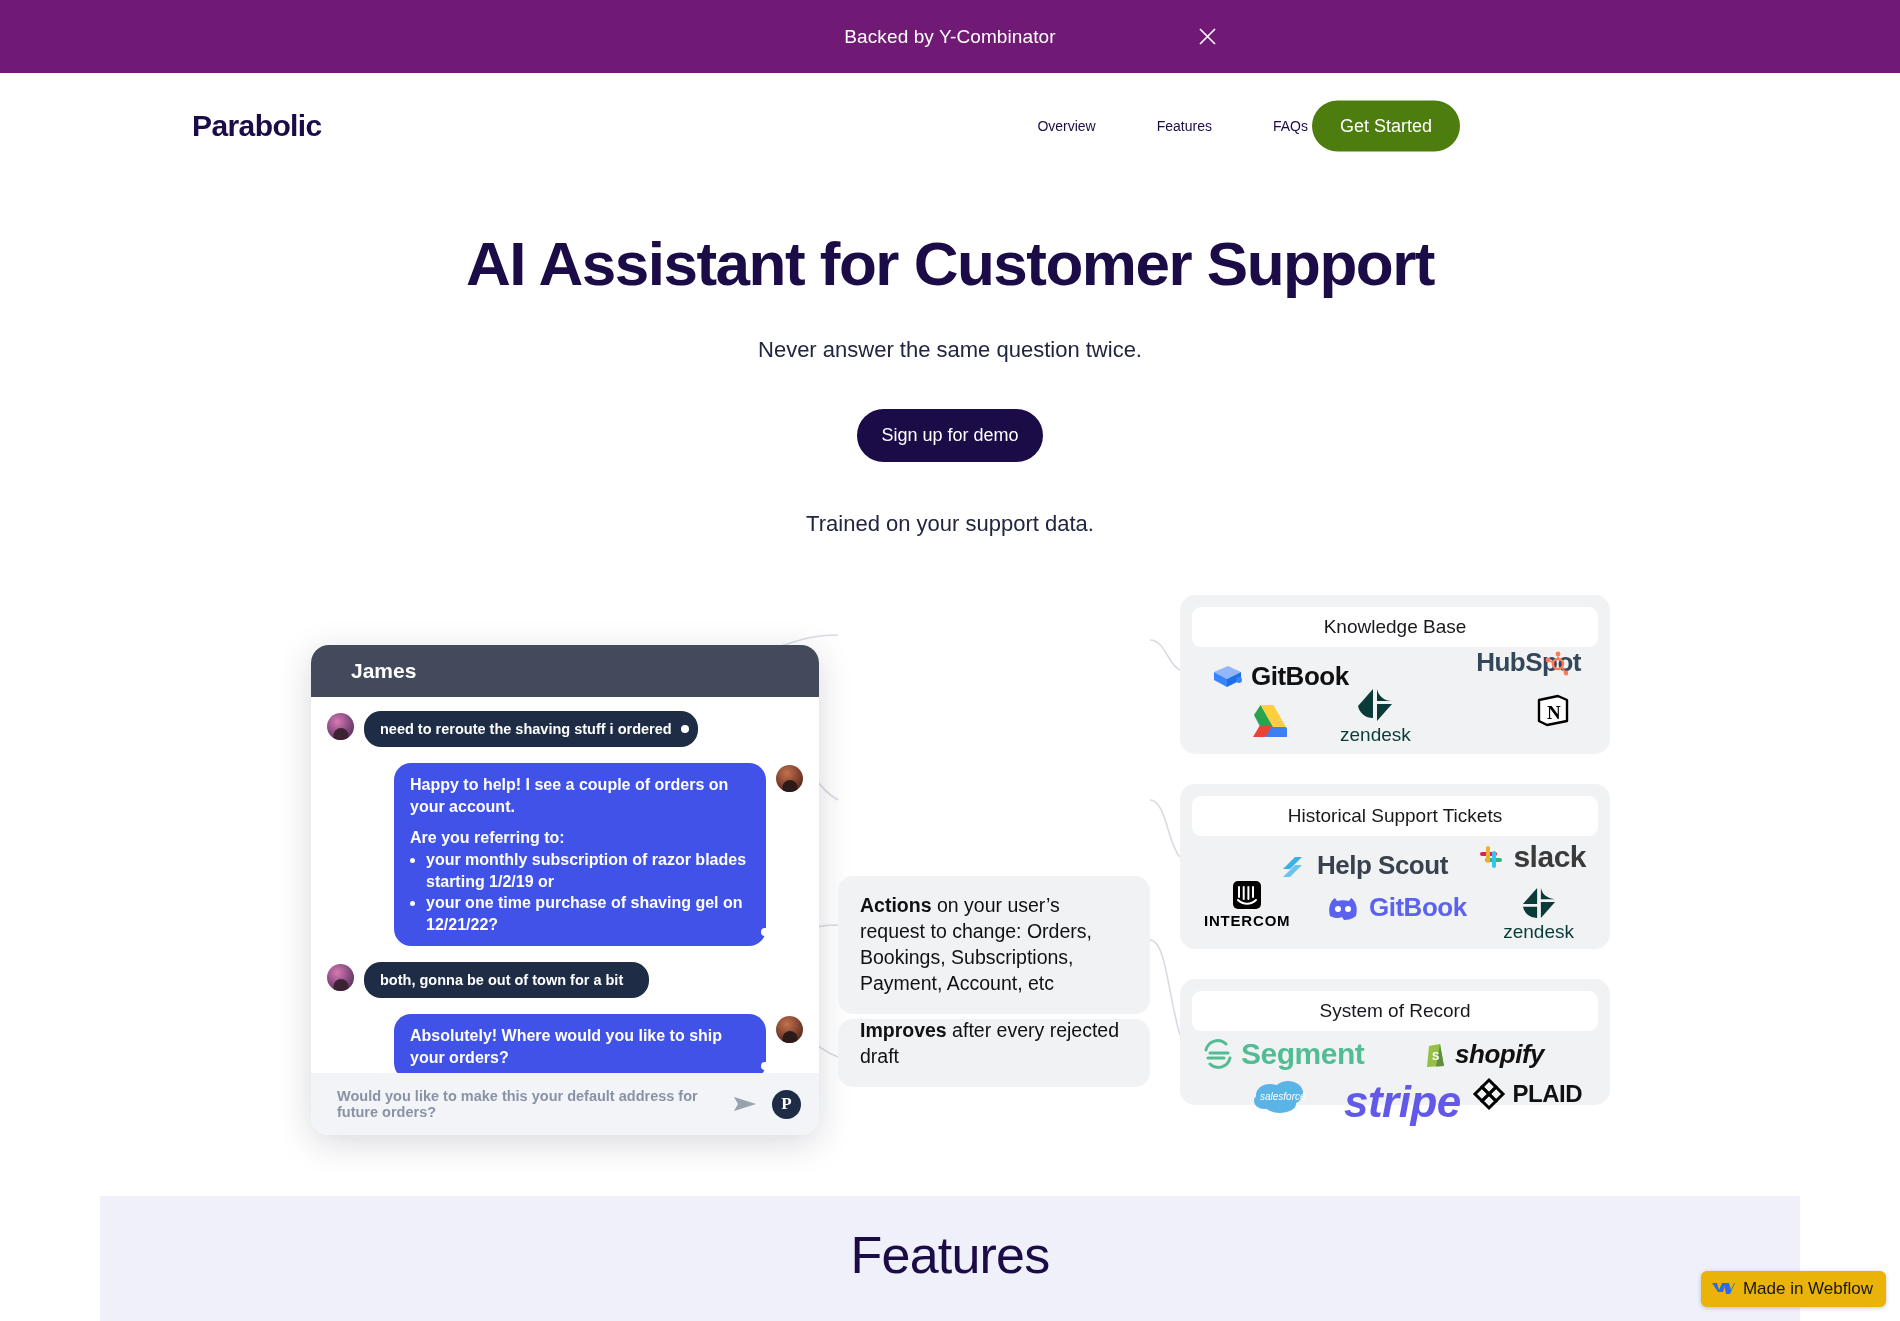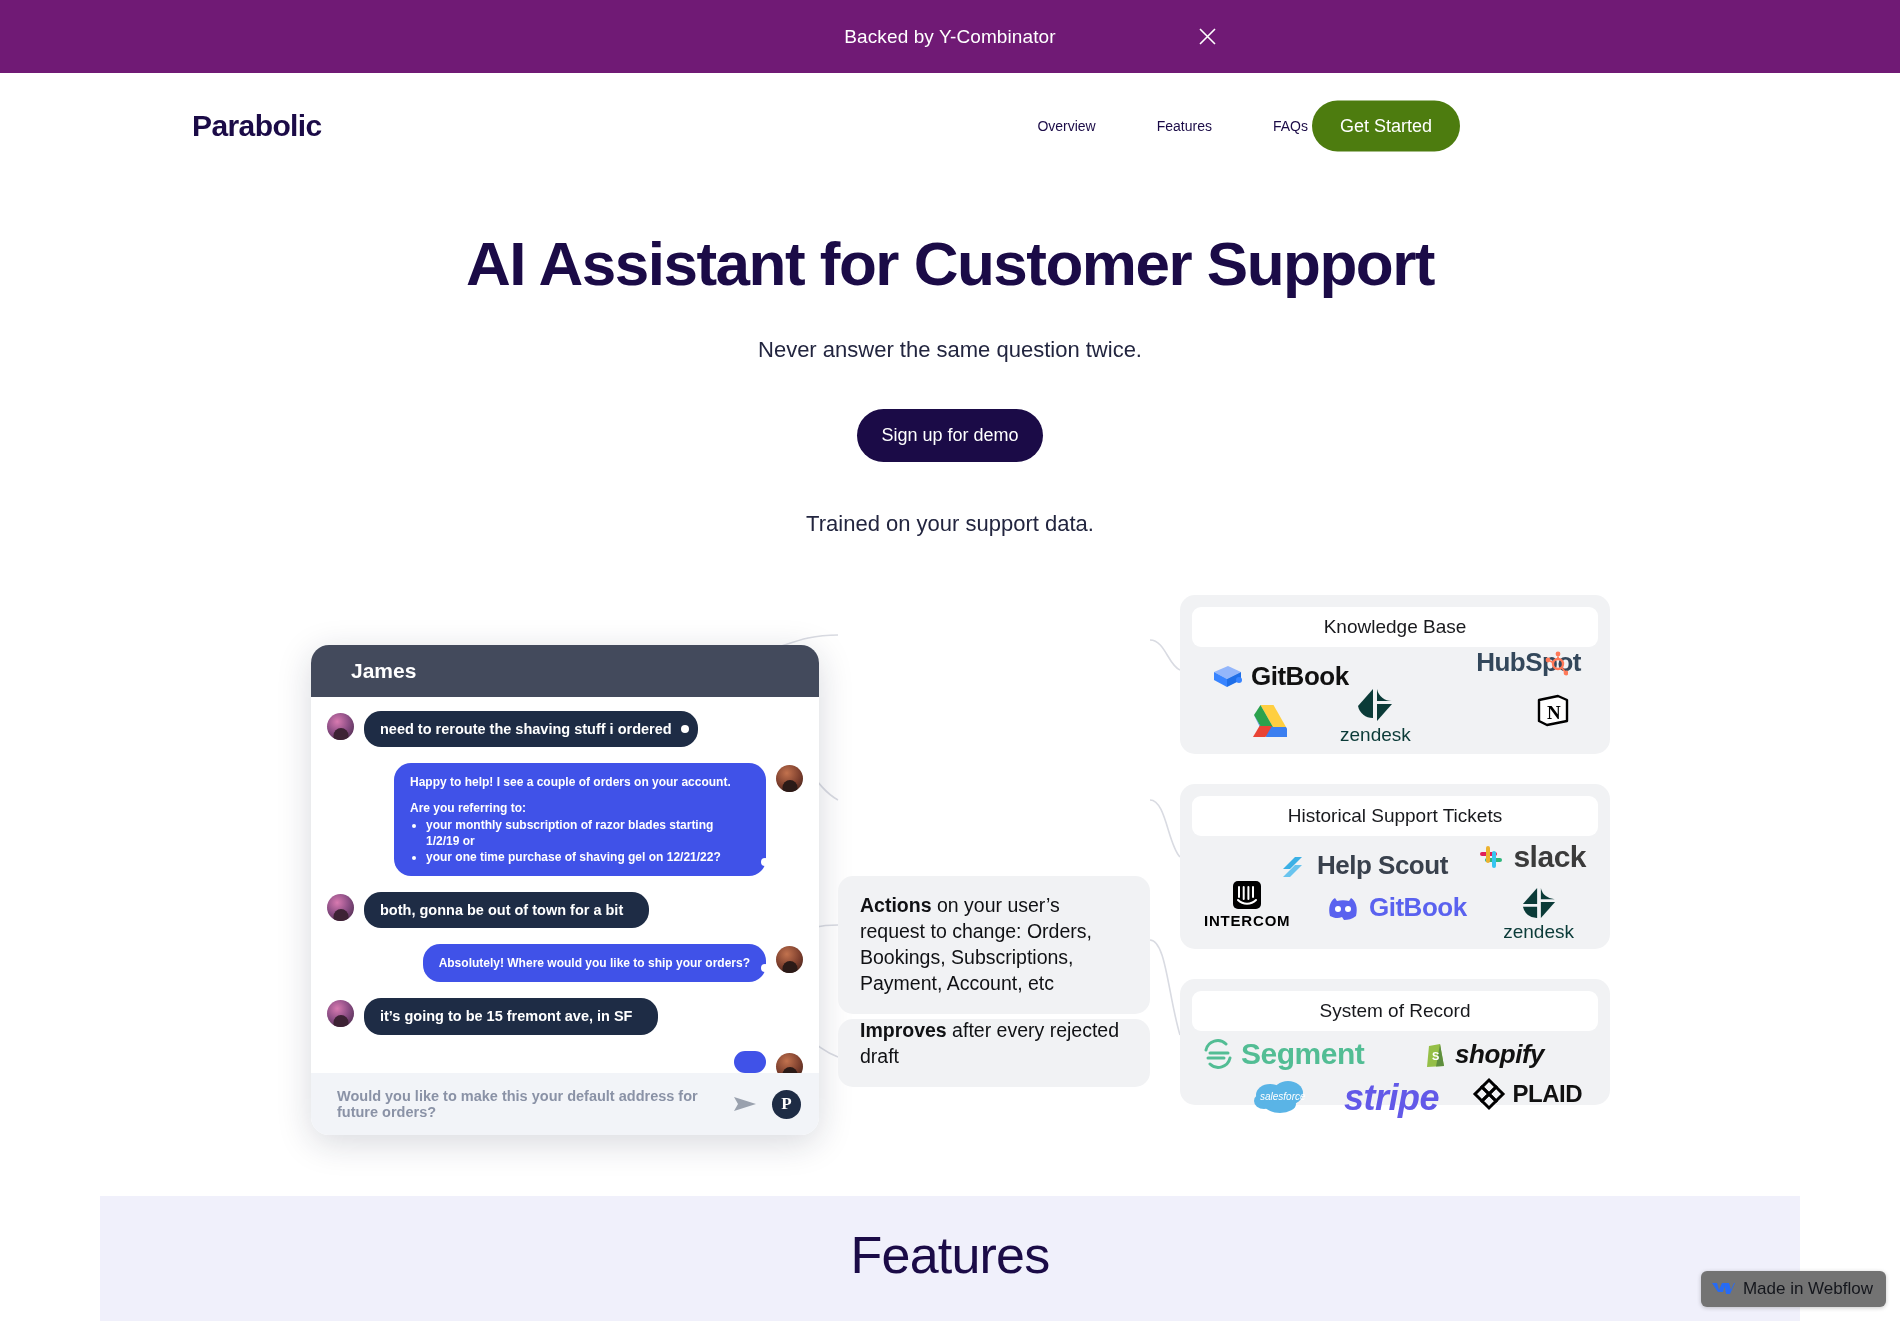--- a/index.html
+++ b/index.html
@@ -118,21 +118,21 @@
     padding: 9px 26px 9px 16px; font-size: 14.5px; font-weight: bold;
     max-width: 340px; position: relative; margin-left: 10px;
     line-height: 1.25;
   }
   .bubble-dark .dot {
     position: absolute; right: 9px; top: 50%; transform: translateY(-50%);
     width: 8px; height: 8px; border-radius: 50%; background: #ffffff;
   }
   .bubble-blue {
     background: #4052e8; color: #ffffff; border-radius: 17px;
-    padding: 11px 16px; font-size: 12px; font-weight: bold;
+    padding: 11px 16px; font-size: 16px; font-weight: bold;
     max-width: 372px; position: relative; margin-right: 10px;
     line-height: 1.35;
   }
   .bubble-blue .dot {
     position: absolute; right: -3px; bottom: 10px;
     width: 8px; height: 8px; border-radius: 50%; background: #ffffff;
   }
   .bubble-blue p { margin: 0; }
   .bubble-blue .spacer { height: 10px; }
   .bubble-blue ul { margin: 0; padding-left: 16px; list-style: disc; }
@@ -200,21 +200,21 @@
   }
   .features-heading {
     position: absolute; left: 0; top: 29px; width: 1700px;
     text-align: center; font-size: 52px; font-weight: 500; color: #1b0b47;
     letter-spacing: -.8px;
   }
 
   
   .webflow-badge {
     position: absolute; right: 14px; bottom: 14px;
-    background: #737373; border-radius: 6px;
+    background: #eab308; border-radius: 6px;
     box-shadow: 0 1px 4px rgba(0,0,0,.22);
     height: 36px; display: flex; align-items: center; gap: 8px;
     padding: 0 13px 0 10px; cursor: pointer;
   }
   .webflow-badge-text { font-size: 17px; color: #14161c; white-space: nowrap; }
 </style>
 </head>
 <body>
 
 <div class="announce">
@@ -471,21 +471,21 @@
         <svg width="62" height="36" viewBox="0 0 62 36">
           <ellipse cx="20" cy="18" rx="14" ry="11" fill="#5ab4e6"></ellipse>
           <ellipse cx="38" cy="16" rx="15" ry="12" fill="#5ab4e6"></ellipse>
           <ellipse cx="30" cy="27" rx="16" ry="9" fill="#5ab4e6"></ellipse>
           <ellipse cx="14" cy="24" rx="10" ry="8" fill="#5ab4e6"></ellipse>
           <text x="10" y="23" font-size="10" fill="#ffffff" font-family="Liberation Sans, sans-serif" font-style="italic">salesforce</text>
         </svg>
       </div>
 
       <div class="lg" style="left:152px; top:46px;">
-        <span class="lg-txt" style="color:#6259e8; font-size:36px; font-style:italic;">stripe</span>
+        <span class="lg-txt" style="color:#6259e8; font-size:44px; font-style:italic;">stripe</span>
       </div>
 
       <div class="lg" style="right:16px; top:46px;">
         <svg width="34" height="34" viewBox="0 0 34 34">
           <g fill="none" stroke="#000" stroke-width="3">
             <path d="M17 3 L24 10 L17 17 L10 10 Z"></path>
             <path d="M17 17 L24 24 L17 31 L10 24 Z"></path>
             <path d="M10 10 L17 17 L10 24 L3 17 Z"></path>
             <path d="M24 10 L31 17 L24 24 L17 17 Z"></path>
           </g>

